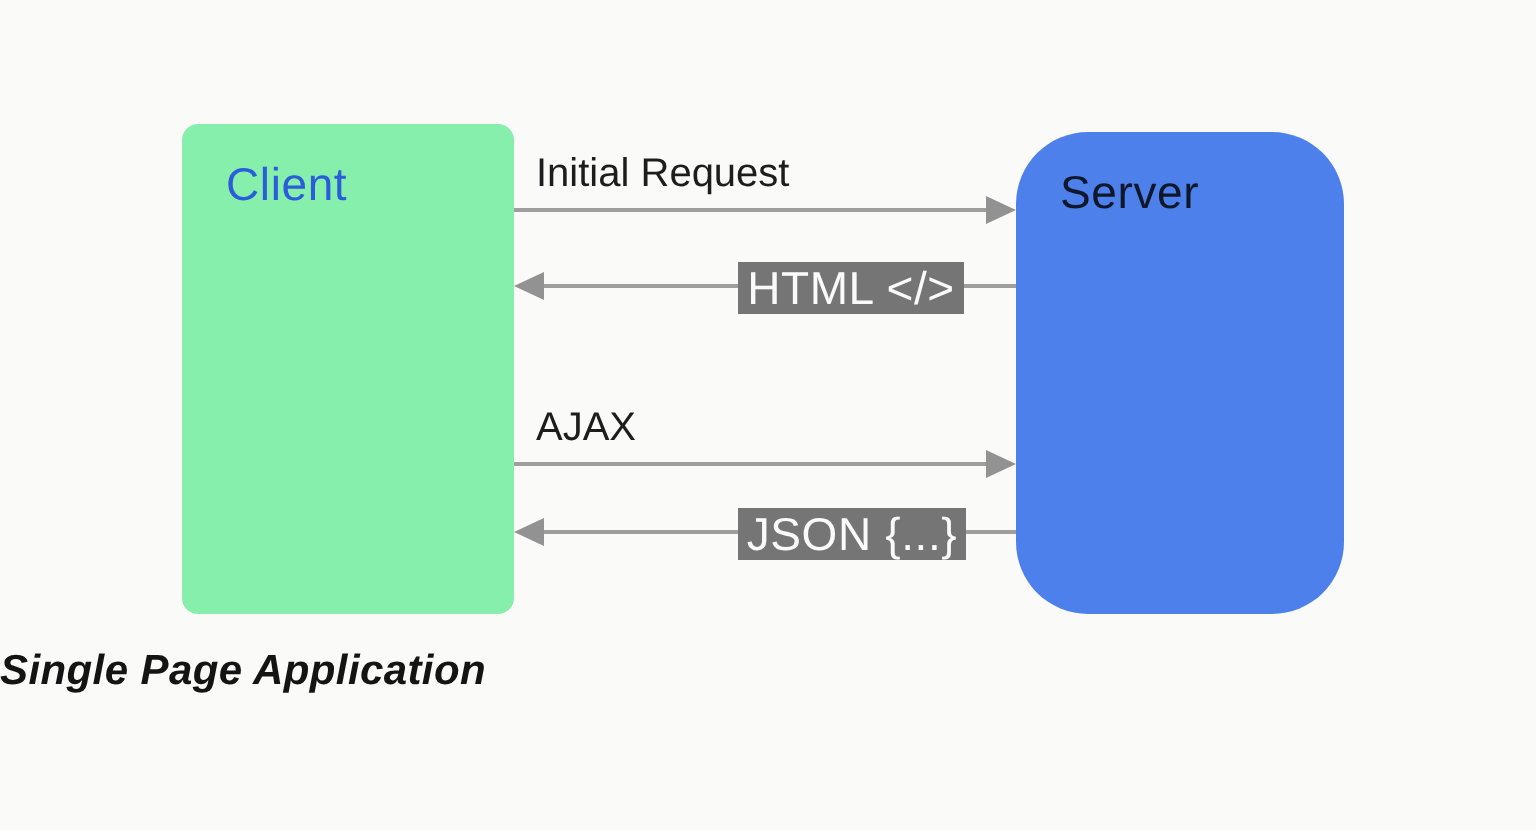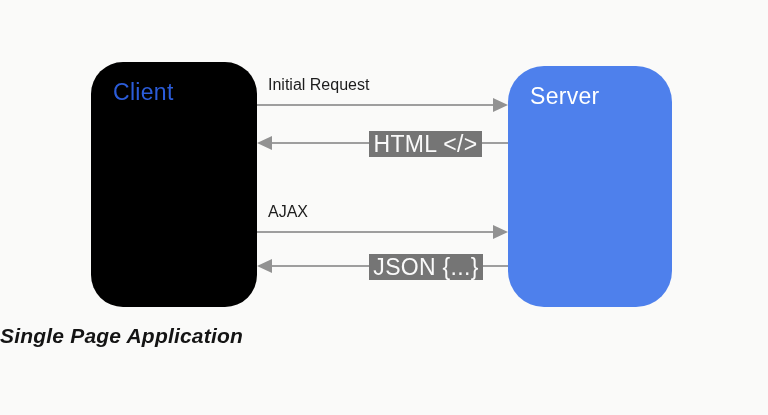--- a/index.html
+++ b/index.html
@@ -17,60 +17,60 @@
   
   .node {
     position: absolute;
     box-sizing: border-box;
   }
   .node-client {
     left: 91px;
     top: 62px;
     width: 166px;
     height: 245px;
-    background: #000000;
-    border-radius: 32px;
+    background: #86efac;
+    border-radius: 8px;
   }
   .node-server {
     left: 508px;
     top: 66px;
     width: 164px;
     height: 241px;
     background: #4e80ec;
     border-radius: 36px;
   }
   .node-label {
     position: absolute;
     left: 22px;
     top: 17px;
     font-size: 23px;
     letter-spacing: 0.3px;
   }
   .node-client .node-label { color: #2b5cd9; }
-  .node-server .node-label { color: #ffffff; }
+  .node-server .node-label { color: #0f172a; }
 
   
   .arrow-line {
     position: absolute;
     height: 2px;
     background: #9e9e9e;
   }
   .ah {
     position: absolute;
     width: 0;
     height: 0;
     border-top: 7px solid transparent;
     border-bottom: 7px solid transparent;
   }
   .ah-right { border-left: 15px solid #929292; }
   .ah-left  { border-right: 15px solid #929292; }
 
   .flow-label {
     position: absolute;
-    font-size: 16px;
+    font-size: 20px;
     color: #1d1d1d;
     white-space: nowrap;
   }
   .boxed-label {
     position: absolute;
     background: #757575;
     color: #fafafa;
     font-size: 23px;
     line-height: 26px;
     height: 26px;

